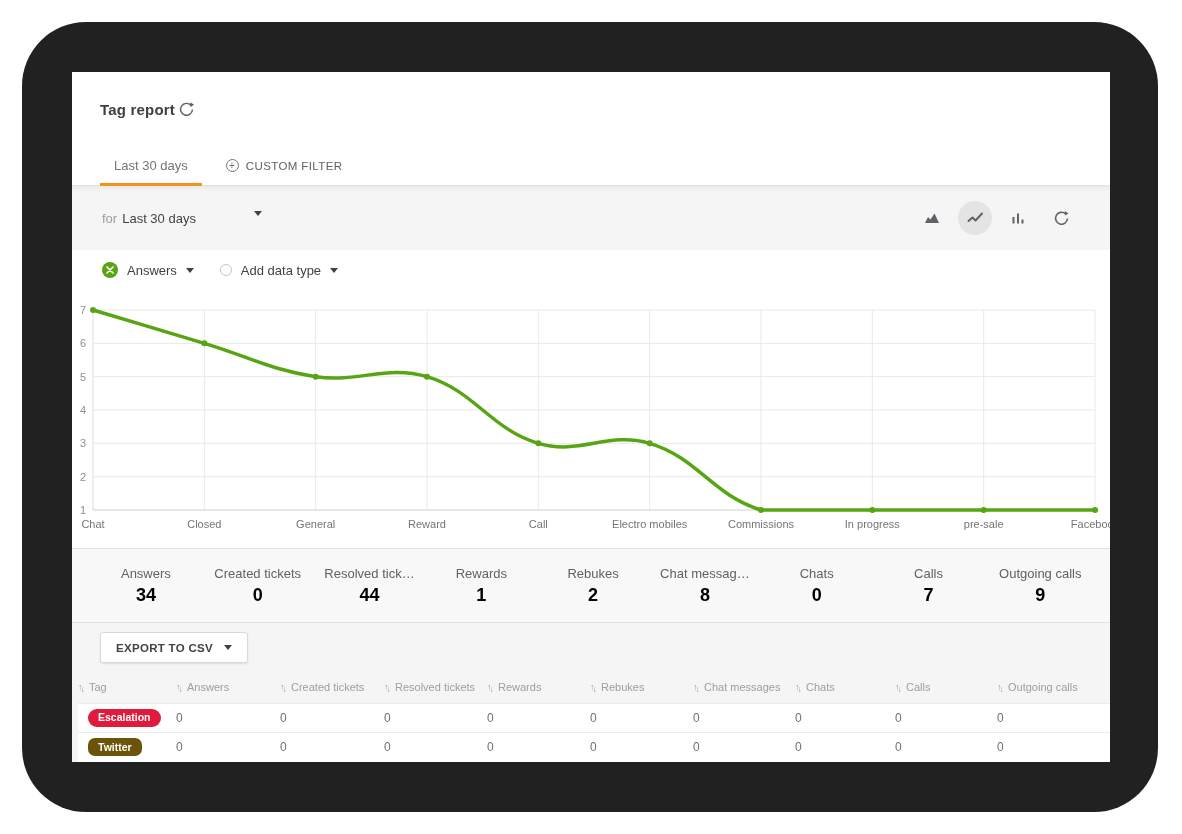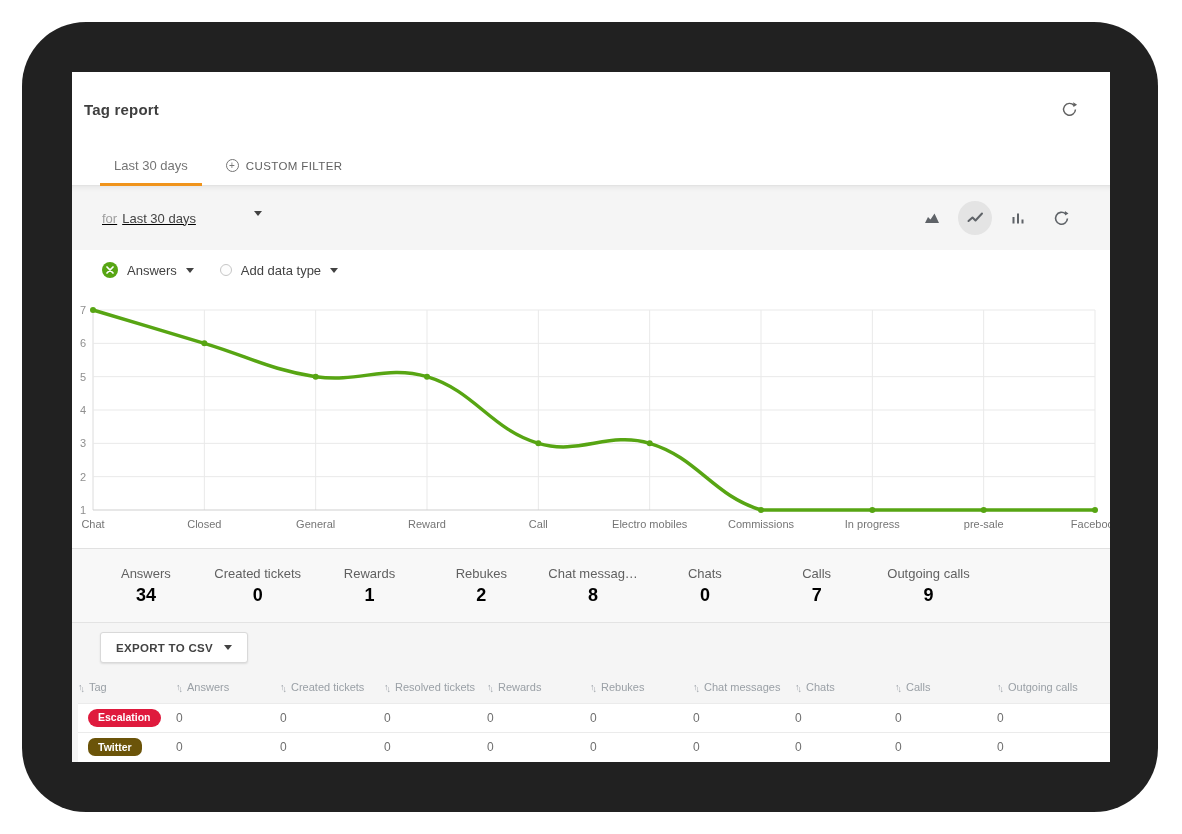--- a/index.html
+++ b/index.html
@@ -5,40 +5,40 @@
   * { margin:0; padding:0; box-sizing:border-box; }
   html,body { width:1182px; height:834px; background:#ffffff;
     font-family:"Liberation Sans","DejaVu Sans",sans-serif; }
   .stage { position:relative; width:1182px; height:834px; background:#fff; overflow:hidden; }
   .device-frame { position:absolute; left:22px; top:22px; width:1136px; height:790px;
     background:#212121; border-radius:64px; }
   .app { position:absolute; left:50px; top:50px; width:1038px; height:690px;
     background:#fff; overflow:hidden; }
 
   
-  .app-header { height:74px; display:flex; align-items:center; justify-content:space-between;
-    padding:0 30px 0 12px; background:#fff; }
+  .app-header { height:74px; display:flex; align-items:center; 
+    padding:0 30px 0 28px; background:#fff; }
   .page-title { font-size:15px; font-weight:700; color:#3f3f3f; letter-spacing:.2px; }
   .icon-btn { width:22px; height:22px; display:flex; align-items:center; justify-content:center;
     cursor:pointer; background:none; border:none; }
 
   
   .tabs { height:40px; display:flex; align-items:stretch; padding:0 28px; border-bottom:1px solid #e3e3e3; background:#fff; }
   .tab { position:relative; display:flex; align-items:center; gap:7px; padding:0 14px;
     font-size:13px; color:#757575; cursor:pointer; white-space:nowrap; }
   .tab + .tab { margin-left:10px; font-size:11.5px; color:#616161; letter-spacing:.4px; }
   .tab-underline { position:absolute; left:0; right:0; bottom:-1px; height:3px; background:#f0941c; }
   .circle-plus { width:13px; height:13px; border:1px solid #757575; border-radius:50%;
     display:flex; align-items:center; justify-content:center; font-size:10px; line-height:1; color:#757575; }
 
   
   .filter-bar { height:64px; background:#f5f5f5; display:flex; align-items:center;
     justify-content:space-between; padding:0 32px 0 30px;
     box-shadow:inset 0 7px 7px -7px rgba(0,0,0,.10); }
-  .range-select { display:flex; align-items:flex-start; font-size:13px; cursor:pointer;text-decoration:underline; }
+  .range-select { display:flex; align-items:flex-start; font-size:13px; cursor:pointer; }
   .range-prefix { color:#9e9e9e; margin-right:5px; }
   .range-value { color:#424242; }
   .caret { width:0; height:0; border-left:4.5px solid transparent; border-right:4.5px solid transparent;
     border-top:5.5px solid #424242; display:inline-block; }
   .range-select .caret { margin-left:58px; }
   .view-icons { display:flex; align-items:center; gap:9px; }
   .vbtn { width:34px; height:34px; border-radius:50%; border:none; background:transparent;
     display:flex; align-items:center; justify-content:center; cursor:pointer; }
   .vbtn.selected { background:#e4e4e4; }
 
@@ -214,20 +214,24 @@
       <section class="stats-row" id="stats-row">
           <div class="stat-item">
             <div class="stat-label">Answers</div>
             <div class="stat-value">34</div>
           </div>
           <div class="stat-item">
             <div class="stat-label">Created tickets</div>
             <div class="stat-value">0</div>
           </div>
           <div class="stat-item">
+            <div class="stat-label">Resolved tick…</div>
+            <div class="stat-value">44</div>
+          </div>
+          <div class="stat-item">
             <div class="stat-label">Rewards</div>
             <div class="stat-value">1</div>
           </div>
           <div class="stat-item">
             <div class="stat-label">Rebukes</div>
             <div class="stat-value">2</div>
           </div>
           <div class="stat-item">
             <div class="stat-label">Chat messag…</div>
             <div class="stat-value">8</div>

